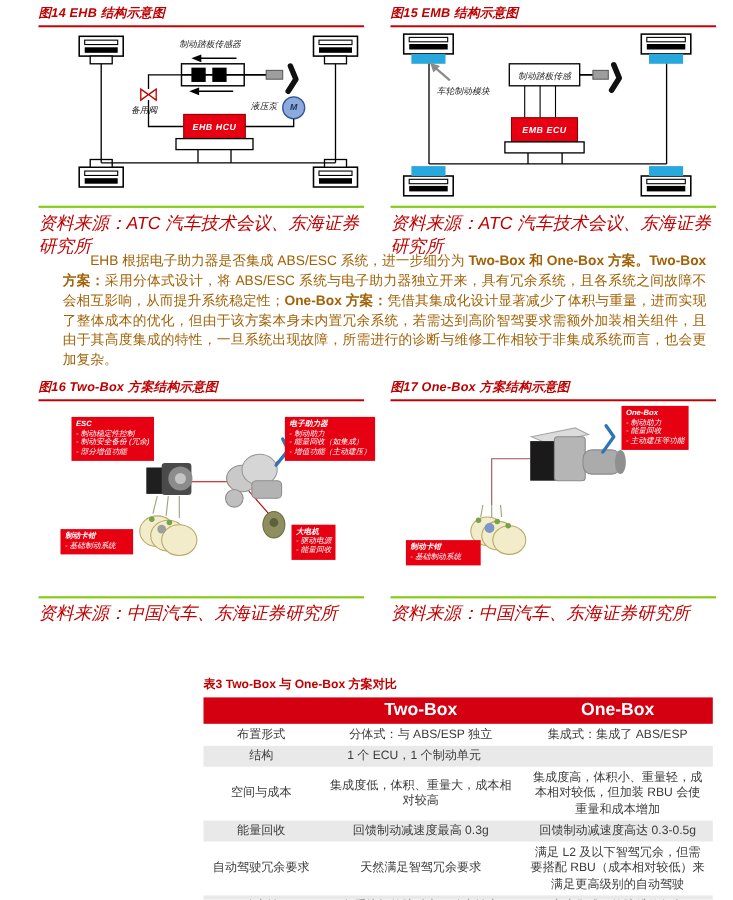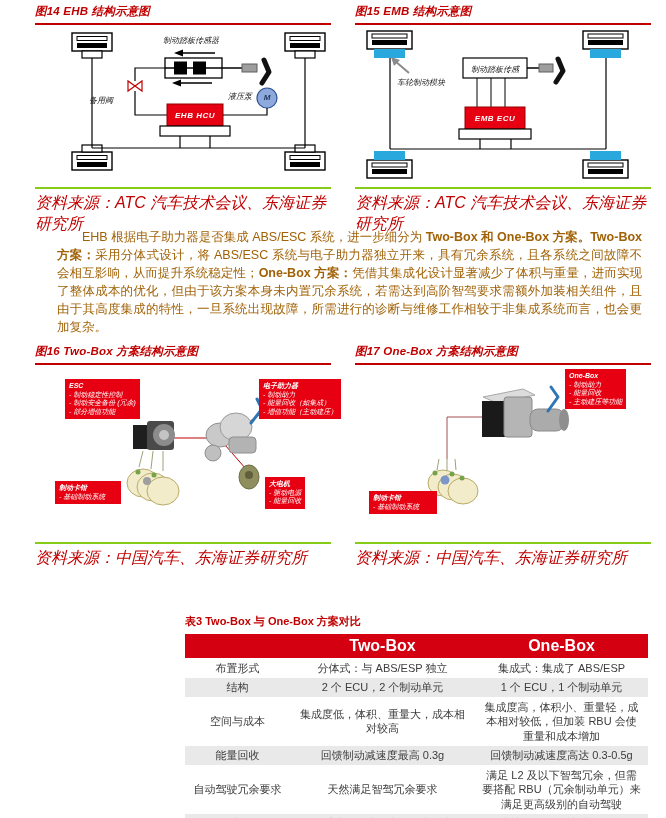--- a/index.html
+++ b/index.html
@@ -90,21 +90,21 @@
         <polygon points="100,61 107,56 107,66" fill="#fff" stroke="#c00000" stroke-width="1.2"></polygon>
         <polyline points="100,66 100,90 132,90" fill="none" stroke="#000" stroke-width="1.2"></polyline>
 
         <rect x="132" y="79" width="56" height="22" fill="#e60012" stroke="#8f0000" stroke-width="1"></rect>
         <rect x="125" y="101" width="70" height="10" fill="#fff" stroke="#000" stroke-width="1.2"></rect>
 
         <circle cx="232" cy="73" r="10" fill="#8ea9db" stroke="#2f5597" stroke-width="1.2"></circle>
         <polyline points="232,83 232,90 188,90" fill="none" stroke="#000" stroke-width="1.2"></polyline>
       </svg>
       <div class="dlabel" style="left:128px; top:10px;">制动踏板传感器</div>
-      <div class="dlabel" style="left:54px; top:70px;">备用阀</div>
+      <div class="dlabel" style="left:84px; top:70px;">备用阀</div>
       <div class="dlabel" style="left:193px; top:66px;">液压泵</div>
       <div class="dlabel" style="left:225px; top:68px; width:14px; text-align:center; font-weight:bold; color:#1f3864;">M</div>
       <div class="wlabel" style="left:132px; top:86px; width:56px;">EHB HCU</div>
     </div>
     <div class="fig-source">资料来源：ATC 汽车技术会议、东海证券研究所</div>
   </div>
 
   <div class="fig-col" style="left:355px; top:4px;">
     <div class="fig-title">图15  EMB 结构示意图</div>
     <div class="fig-body" style="height:160px;">
@@ -264,37 +264,36 @@
       <div class="c2">Two-Box</div>
       <div class="c3">One-Box</div>
     </div>
     <div class="t-row">
       <div class="c1">布置形式</div>
       <div class="c2">分体式：与 ABS/ESP 独立</div>
       <div class="c3">集成式：集成了 ABS/ESP</div>
     </div>
     <div class="t-row alt">
       <div class="c1">结构</div>
-      <div class="c2">2 个 ECU，2 个制动单元</div>
       <div class="c3">1 个 ECU，1 个制动单元</div>
     </div>
     <div class="t-row">
       <div class="c1">空间与成本</div>
       <div class="c2">集成度低，体积、重量大，成本相对较高</div>
       <div class="c3">集成度高，体积小、重量轻，成本相对较低，但加装 RBU 会使重量和成本增加</div>
     </div>
     <div class="t-row alt">
       <div class="c1">能量回收</div>
       <div class="c2">回馈制动减速度最高 0.3g</div>
       <div class="c3">回馈制动减速度高达 0.3-0.5g</div>
     </div>
     <div class="t-row">
       <div class="c1">自动驾驶冗余要求</div>
       <div class="c2">天然满足智驾冗余要求</div>
-      <div class="c3">满足 L2 及以下智驾冗余，但需要搭配 RBU（冗余制动单元）来满足更高级别的自动驾驶</div>
+      <div class="c3">满足 L2 及以下智驾冗余，但需要搭配 RBU（成本相对较低）来满足更高级别的自动驾驶</div>
     </div>
     <div class="t-row alt">
       <div class="c1">稳定性</div>
       <div class="c2">各系统间故障独立，稳定性高</div>
       <div class="c3">高度集成，故障维修复杂</div>
     </div>
   </div>
 
 </div>
 

